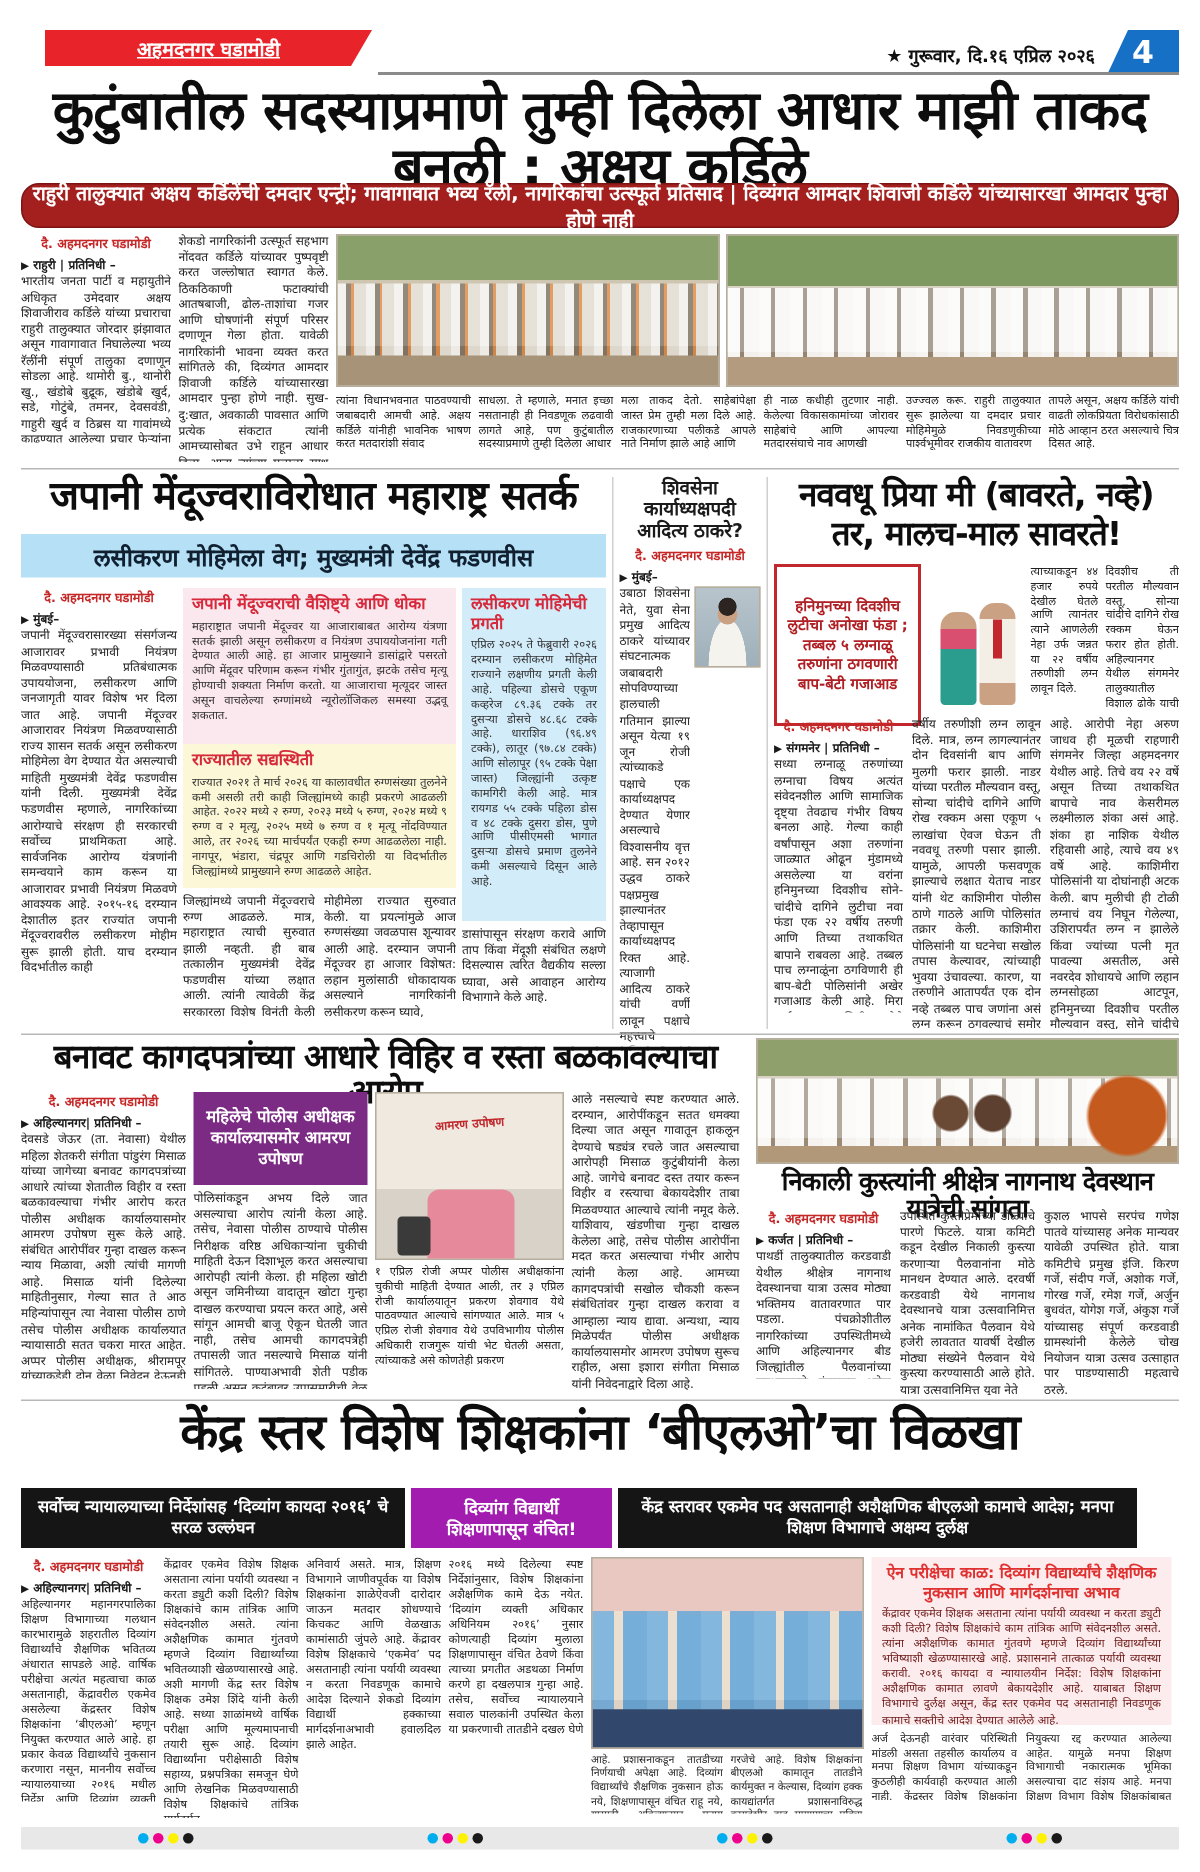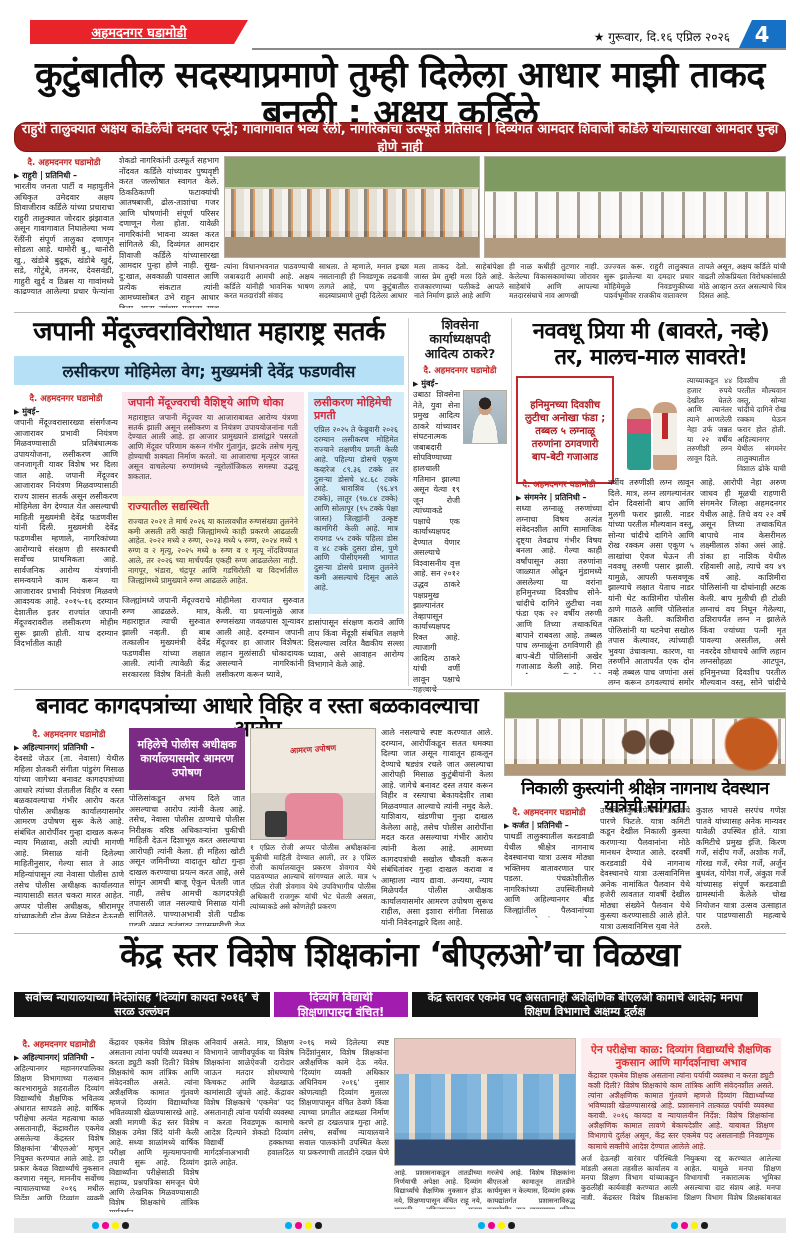--- a/index.html
+++ b/index.html
@@ -6,21 +6,21 @@
   .page{position:relative;width:800px;height:1248px;margin:0 auto;background:#fff;
         font-family:"DejaVu Sans",sans-serif;color:#1a1a1a;overflow:hidden;
         box-shadow:0 0 4px rgba(0,0,0,.25);}
   .abs{position:absolute;}
   
   .mast-box{position:absolute;left:30px;top:20px;width:218px;height:24px;background:#e8232a;
             clip-path:polygon(0 0,100% 0,calc(100% - 14px) 100%,0 100%);
             display:flex;align-items:center;justify-content:center;}
   .mast-box span{color:#fff;font-weight:bold;font-size:13px;text-decoration:underline;}
   .mast-rule{position:absolute;left:252px;right:14px;top:48px;border-top:2px solid #8a8a8a;}
-  .mast-date{position:absolute;right:70px;top:28px;font-size:12px;font-weight:normal;color:#111;}
+  .mast-date{position:absolute;right:70px;top:28px;font-size:12px;font-weight:bold;color:#111;}
   .pageno{position:absolute;right:14px;top:20px;width:48px;height:30px;background:#1670c5;
           clip-path:polygon(14px 0,100% 0,100% 100%,0 100%);color:#fff;font-size:21px;
           font-weight:bold;display:flex;align-items:center;justify-content:center;}
   
   .h1{font-weight:900;text-align:center;color:#0d0d0d;letter-spacing:-.5px;line-height:1.05;}
   .redbar{background:#a3201f;border:1px solid #7c1414;color:#fff;font-weight:bold;
           text-align:center;display:flex;align-items:center;justify-content:center;}
   .byl{text-align:center;margin:0 0 2px 0;}
   .byl .paper{display:block;color:#c62828;font-weight:bold;font-size:8.5px;}
   .byl .dl{display:block;text-align:left;font-size:8px;font-weight:bold;margin-top:2px;}
@@ -213,21 +213,21 @@
       </div>
       <p class="bt col" style="height:86px;">पाथर्डी तालुक्यातील करडवाडी येथील श्रीक्षेत्र नागनाथ देवस्थानचा यात्रा उत्सव मोठ्या भक्तिमय वातावरणात पार पडला. पंचक्रोशीतील नागरिकांच्या उपस्थितीमध्ये आणि अहिल्यानगर बीड जिल्ह्यांतील पैलवानांच्या सहभागामुळे हंगाम्यात अनेक कुस्त्या निकाली झाल्या त्यामुळे</p>
     </div>
     <p class="bt col" style="width:90px;height:124px;">उपस्थित कुस्तीप्रेमींच्या डोळ्याचे पारणे फिटले. यात्रा कमिटी कडून देखील निकाली कुस्त्या करणाऱ्या पैलवानांना मोठे मानधन देण्यात आले. दरवर्षी करडवाडी येथे नागनाथ देवस्थानचे यात्रा उत्सवानिमित्त अनेक नामांकित पैलवान येथे हजेरी लावतात यावर्षी देखील मोठ्या संख्येने पैलवान येथे कुस्त्या करण्यासाठी आले होते. यात्रा उत्सवानिमित्त युवा नेते</p>
     <p class="bt col" style="width:90px;height:124px;">कुशल भापसे सरपंच गणेश पातवे यांच्यासह अनेक मान्यवर यावेळी उपस्थित होते. यात्रा कमिटीचे प्रमुख इंजि. किरण गर्जे, संदीप गर्जे, अशोक गर्जे, गोरख गर्जे, रमेश गर्जे, अर्जुन बुधवंत, योगेश गर्जे, अंकुश गर्जे यांच्यासह संपूर्ण करडवाडी ग्रामस्थांनी केलेले चोख नियोजन यात्रा उत्सव उत्साहात पार पाडण्यासाठी महत्वाचे ठरले.</p>
   </div>
 
   <div class="abs rule-h" style="left:14px;right:14px;top:933px;"></div>
 
   <div class="abs h1" style="left:14px;right:14px;top:938px;font-size:33px;">केंद्र स्तर विशेष शिक्षकांना ‘बीएलओ’चा विळखा</div>
-  <div class="abs" style="left:14px;top:992px;width:748px;height:25px;display:flex;gap:4px;">
+  <div class="abs" style="left:14px;top:992px;width:748px;height:40px;display:flex;gap:4px;">
     <div class="blackbox" style="width:256px;font-size:11px;">सर्वोच्च न्यायालयाच्या निर्देशांसह ‘दिव्यांग कायदा २०१६’ चे सरळ उल्लंघन</div>
     <div class="bluebox2" style="width:134px;font-size:11.5px;">दिव्यांग विद्यार्थी शिक्षणापासून वंचित!</div>
     <div class="blackbox" style="width:346px;font-size:11px;">केंद्र स्तरावर एकमेव पद असतानाही अशैक्षणिक बीएलओ कामाचे आदेश; मनपा शिक्षण विभागाचे अक्षम्य दुर्लक्ष</div>
   </div>
   <div class="abs" style="left:14px;top:1038px;width:772px;height:174px;display:flex;gap:5px;">
     <div style="width:90px;">
       <div class="byl">
         <span class="paper">दै. अहमदनगर घडामोडी</span>
         <span class="dl"><i class="tri">▶</i> <b>अहिल्यानगर| प्रतिनिधी –</b></span>
       </div>

